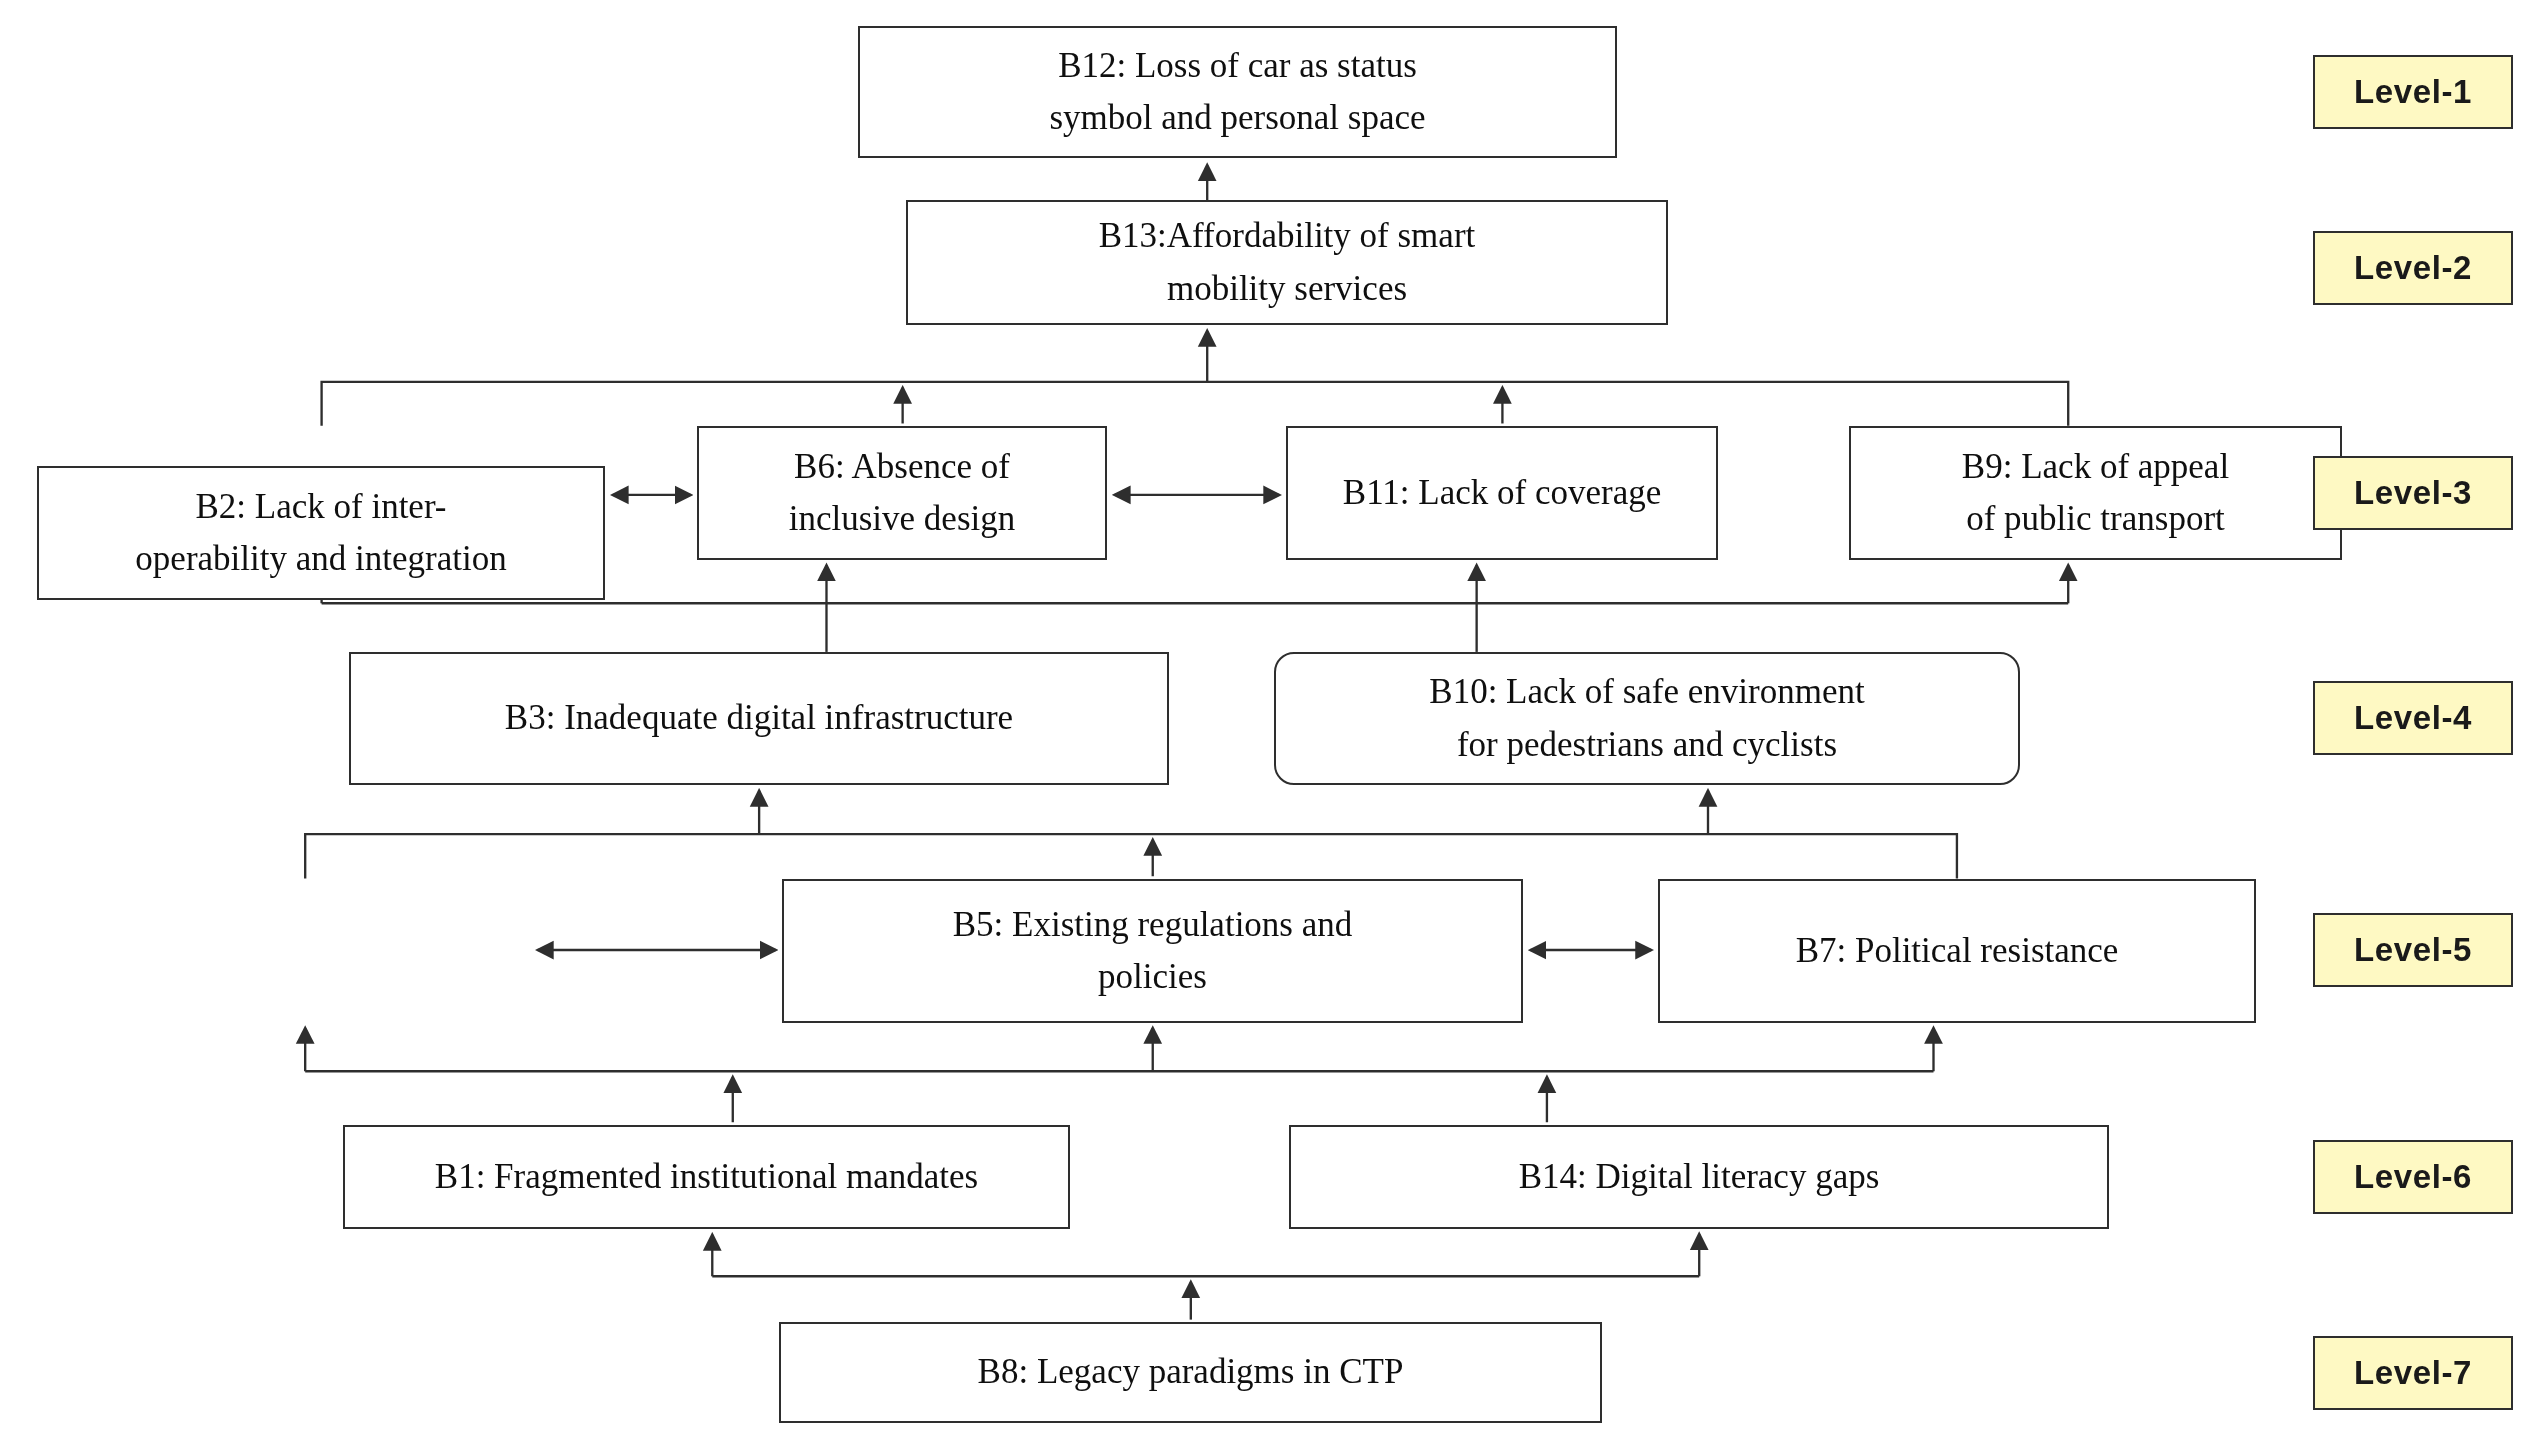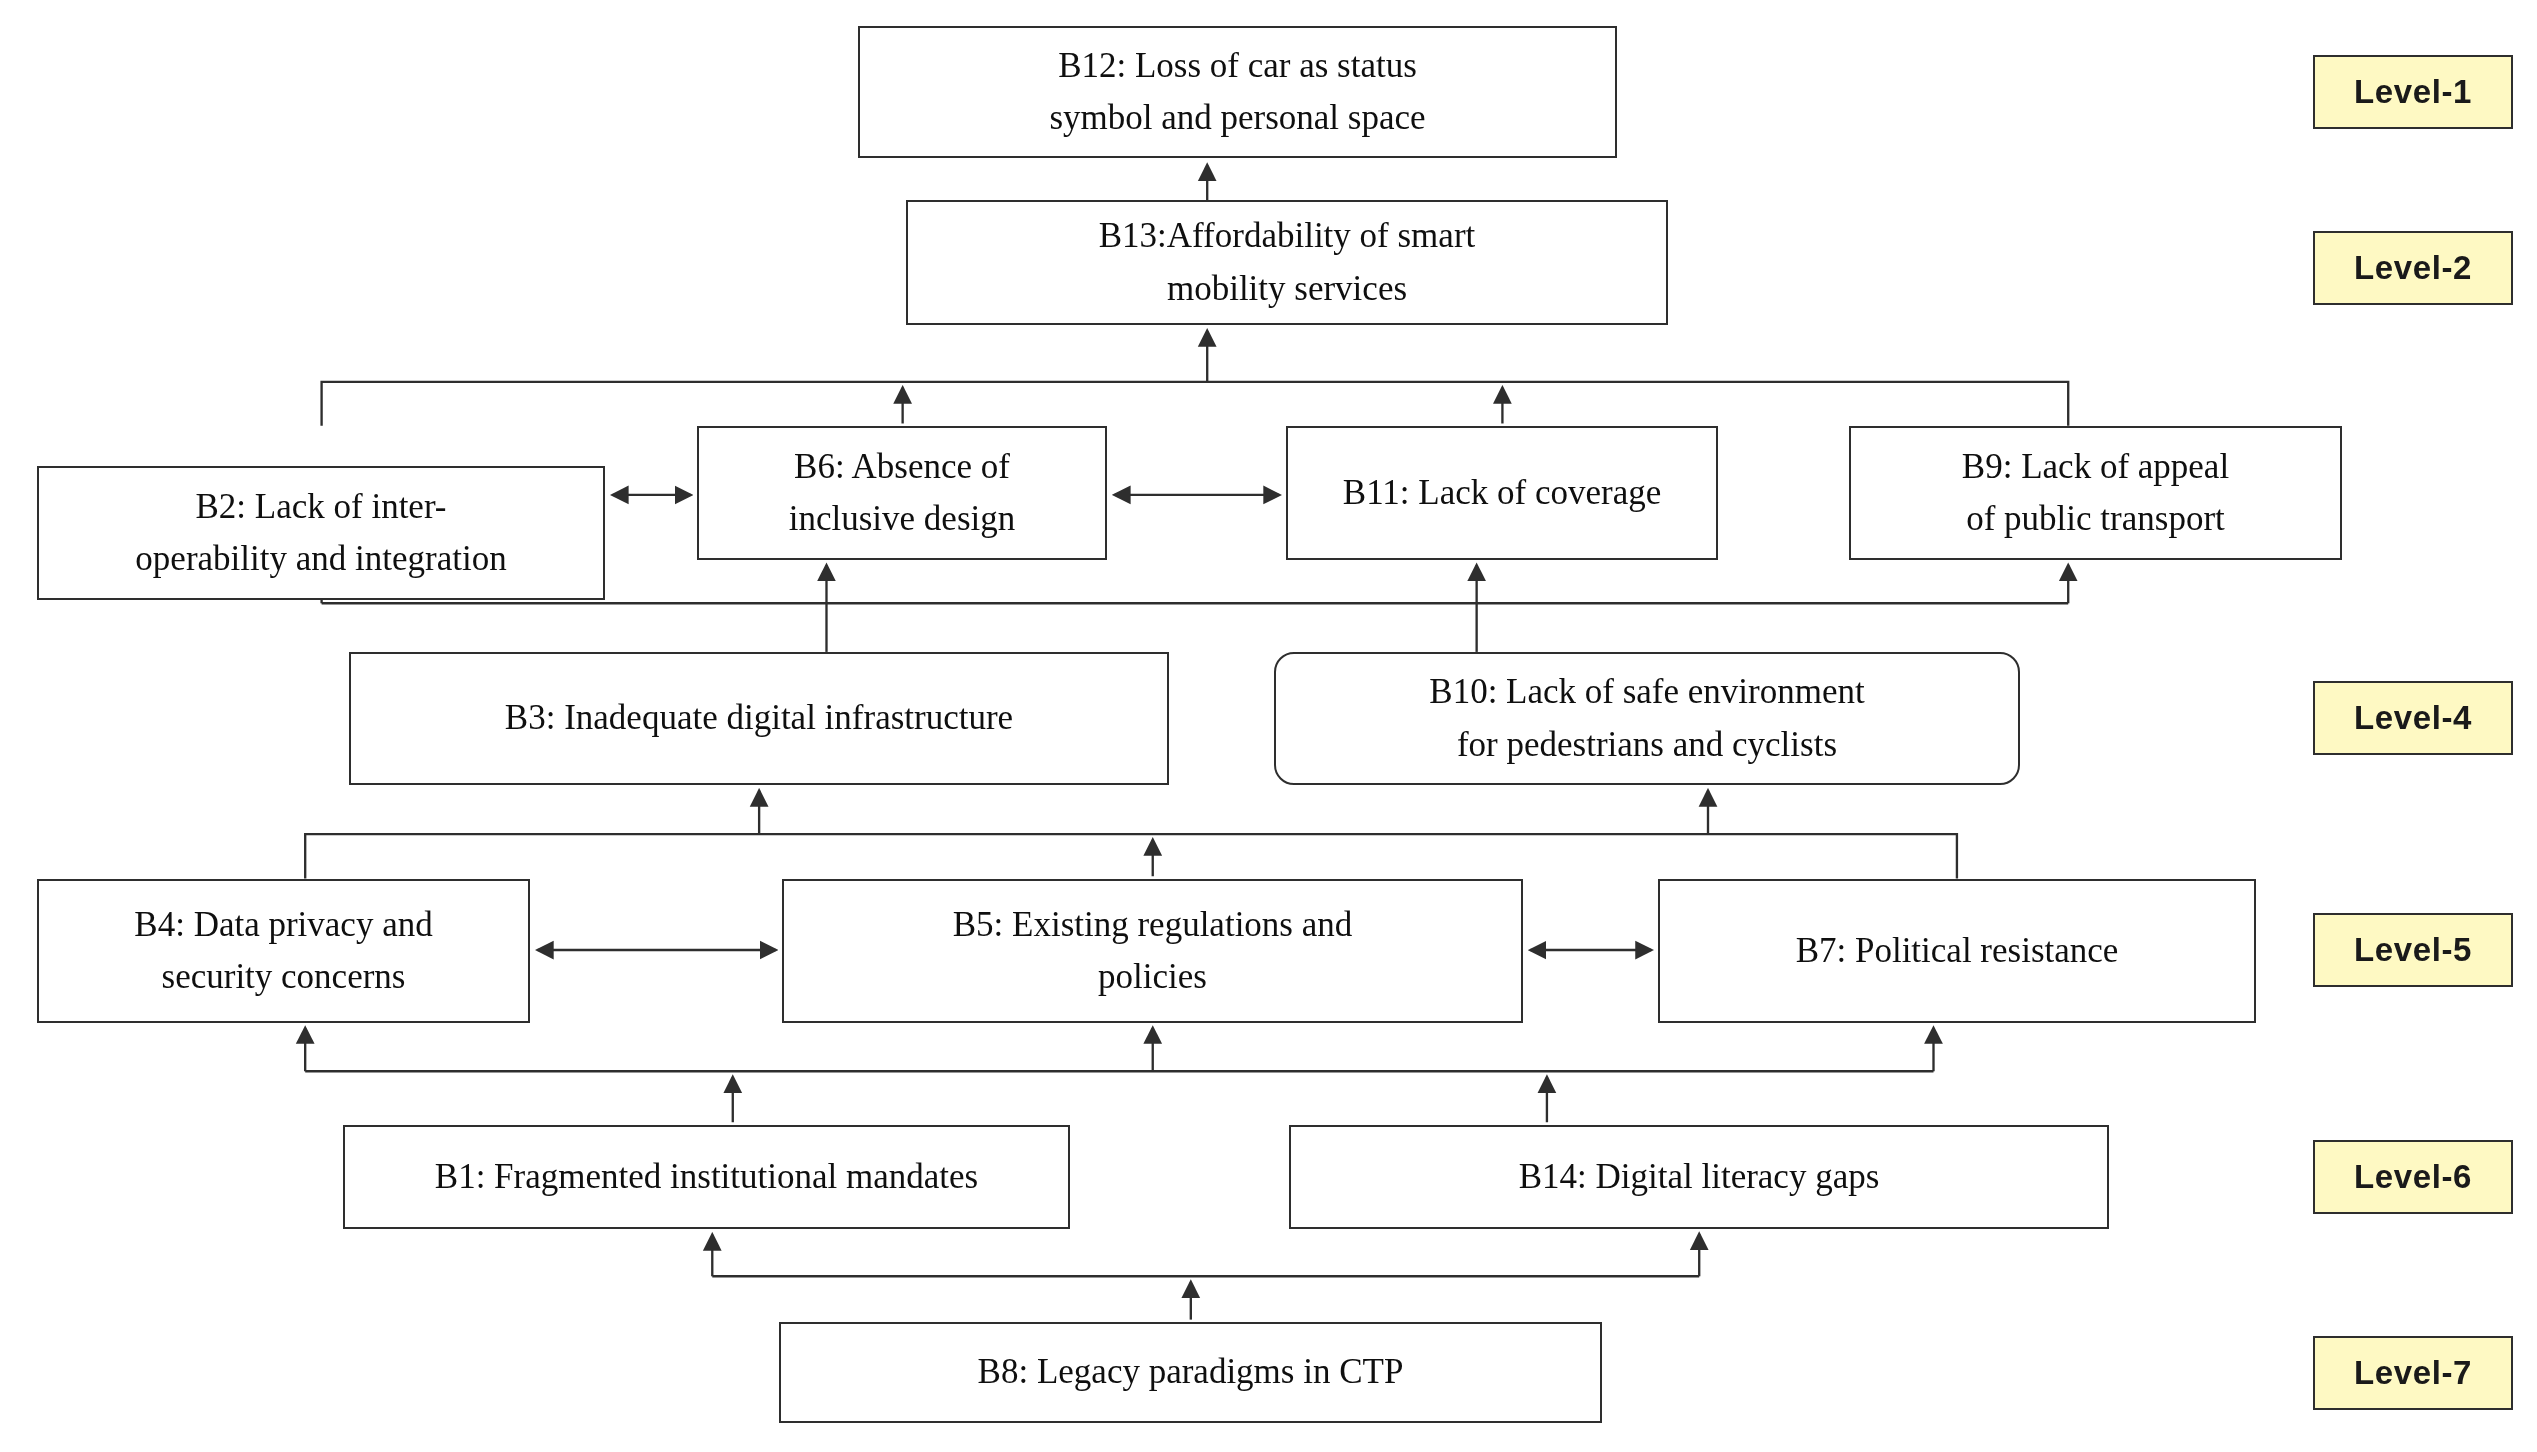--- a/index.html
+++ b/index.html
@@ -96,32 +96,31 @@
   <div class="node" style="left:697px;top:426px;width:410px;height:134px;">B6: Absence of
 inclusive design</div>
   <div class="node" style="left:1286px;top:426px;width:432px;height:134px;">B11: Lack of coverage</div>
   <div class="node" style="left:1849px;top:426px;width:493px;height:134px;">B9: Lack of appeal
 of public transport</div>
 
   <div class="node" style="left:349px;top:652px;width:820px;height:133px;">B3: Inadequate digital infrastructure</div>
   <div class="node" style="left:1274px;top:652px;width:746px;height:133px;border-radius:20px;">B10: Lack of safe environment
 for pedestrians and cyclists</div>
 
-  <div class="node" style="left:37px;top:879px;width:493px;height:144px;">B4: Data privacy and
-security concerns</div>
   <div class="node" style="left:782px;top:879px;width:741px;height:144px;">B5: Existing regulations and
 policies</div>
   <div class="node" style="left:1658px;top:879px;width:598px;height:144px;">B7: Political resistance</div>
 
   <div class="node" style="left:343px;top:1125px;width:727px;height:104px;">B1: Fragmented institutional mandates</div>
   <div class="node" style="left:1289px;top:1125px;width:820px;height:104px;">B14: Digital literacy gaps</div>
 
   <div class="node" style="left:779px;top:1322px;width:823px;height:101px;">B8: Legacy paradigms in CTP</div>
 
   <div class="lvl" style="left:2313px;top:55px;width:200px;height:74px;">Level-1</div>
   <div class="lvl" style="left:2313px;top:231px;width:200px;height:74px;">Level-2</div>
+  <div class="lvl" style="left:2313px;top:456px;width:200px;height:74px;">Level-3</div>
   <div class="lvl" style="left:2313px;top:681px;width:200px;height:74px;">Level-4</div>
   <div class="lvl" style="left:2313px;top:913px;width:200px;height:74px;">Level-5</div>
   <div class="lvl" style="left:2313px;top:1140px;width:200px;height:74px;">Level-6</div>
   <div class="lvl" style="left:2313px;top:1336px;width:200px;height:74px;">Level-7</div>
 
 </div>
 
 
 </body></html>

